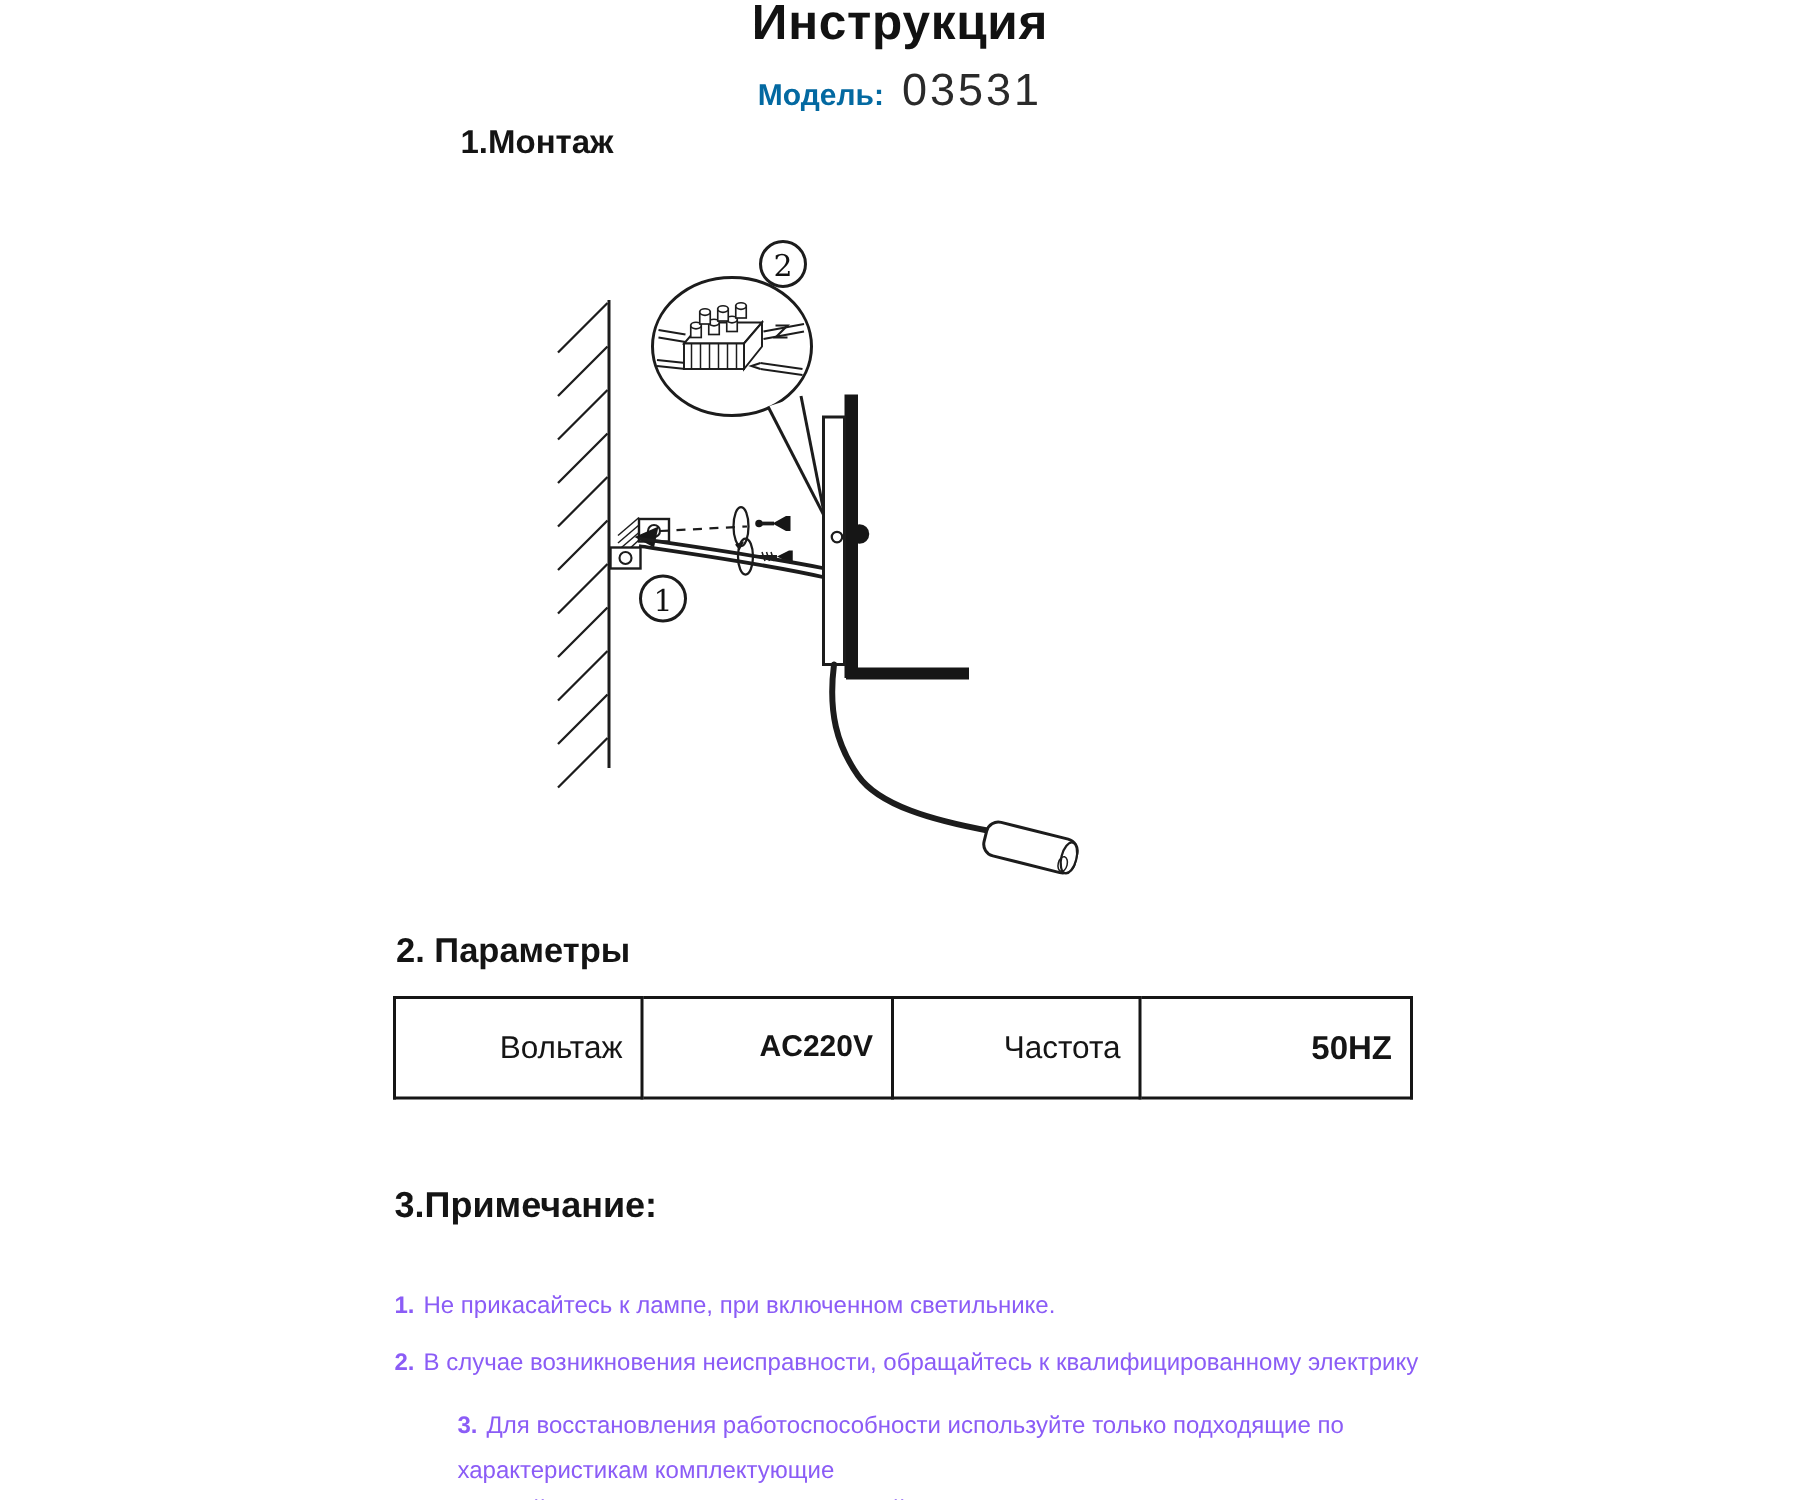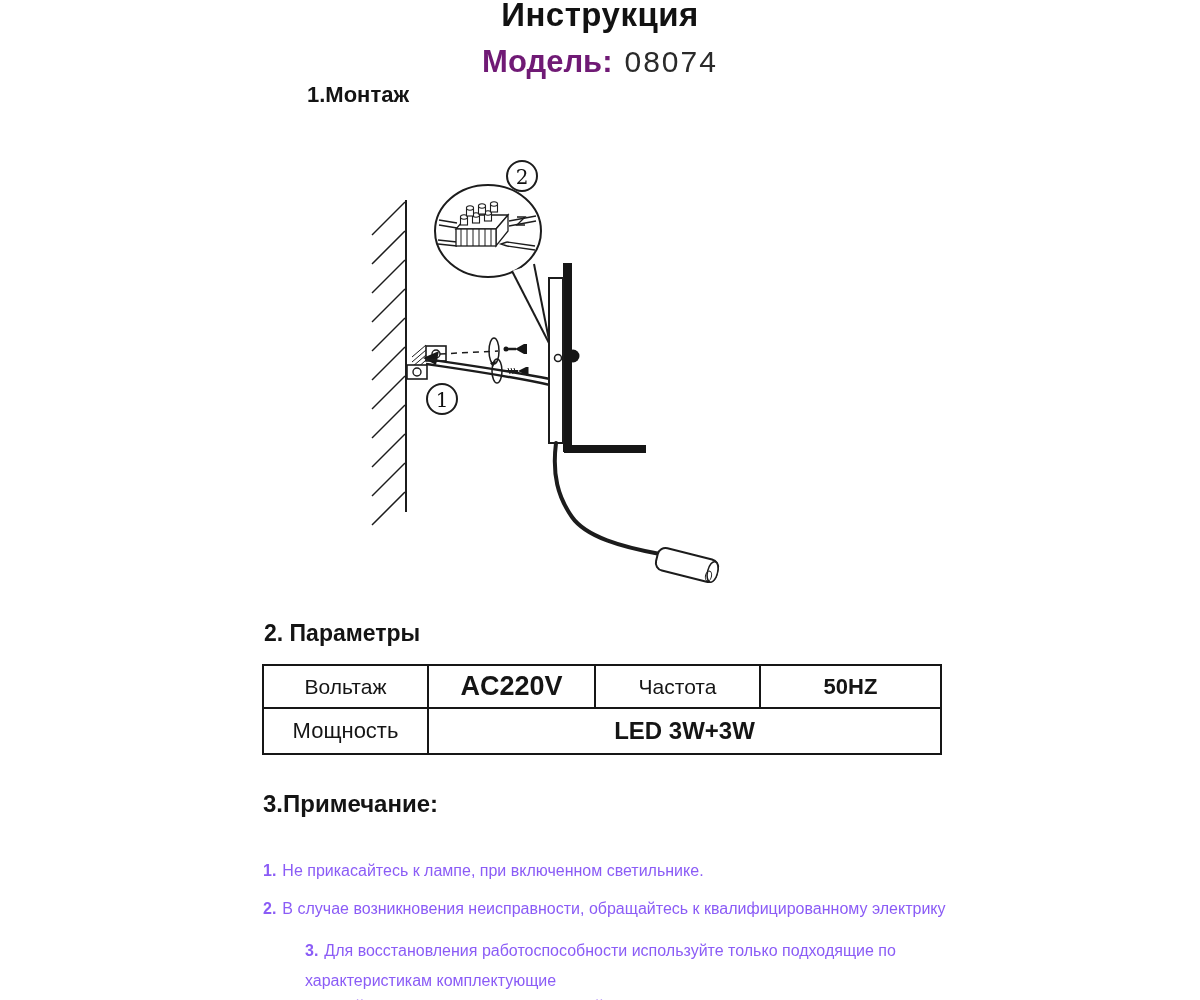--- a/index.html
+++ b/index.html
@@ -11,37 +11,37 @@
   }
   .abs{position:absolute;}
   .page-title{
     top:-4px;left:0;width:1200px;text-align:center;
     font-size:33px;font-weight:700;letter-spacing:.5px;color:#121212;
   }
   .model-row{
     top:44px;left:0;width:1200px;display:flex;justify-content:center;
     align-items:baseline;gap:12px;
   }
-  .model-label{font-size:31px;font-weight:700;color:#701a75;}
+  .model-label{font-size:20px;font-weight:700;color:#0369a1;}
   .model-value{font-size:30px;font-weight:400;letter-spacing:2px;color:#2a2a2a;}
   .h-mount{left:263px;top:82px;font-size:22px;font-weight:700;margin-left:44px;}
   .h-params{left:264px;top:620px;font-size:23px;font-weight:700;}
   .h-notes{left:263px;top:790px;font-size:24px;font-weight:700;}
 
   table.params{
     position:absolute;left:262px;top:664px;width:678px;
     border-collapse:collapse;table-layout:fixed;
   }
   table.params td{
-    border:2.5px solid #161616;padding:0;text-align:center;
+    border:2.5px solid #161616;padding:12px;text-align:right;
     height:41px;vertical-align:middle;color:#151515;
   }
   table.params tr.r2 td{height:44px;}
   td.lbl{font-size:21px;font-weight:400;}
-  td.val{font-size:27px;font-weight:700;}
+  td.val{font-size:20px;font-weight:700;}
   td.val-sm{font-size:22px;font-weight:700;border-radius:15px;}
   td.lbl-bottom{font-size:22px;font-weight:400;vertical-align:bottom;padding-bottom:2px;}
   td.power{text-align:left;padding-left:42px;font-size:24px;font-weight:700;}
 
   .note{
     position:absolute;left:263px;width:715px;
     font-size:16px;line-height:30px;color:#8b5cf6;
   }
   .note b{font-weight:700;margin-right:6px;}
   .n1{top:840px;} .n2{top:878px;} .n3{top:920px;margin-left:42px;} .n4{top:976px;}
@@ -55,21 +55,21 @@
     text-anchor:middle;font-weight:400;
   }
 </style>
 </head>
 <body>
 
 <div class="abs page-title">Инструкция</div>
 
 <div class="abs model-row">
   <span class="model-label">Модель:</span>
-  <span class="model-value">08074</span>
+  <span class="model-value">03531</span>
 </div>
 
 <div class="abs h-mount">1.Монтаж</div>
 
 <svg class="diagram" width="380" height="480" viewBox="0 0 380 480" xmlns="http://www.w3.org/2000/svg">
 
   <g>
     <line class="ln" x1="46" y1="55" x2="46" y2="367" stroke-width="2"></line>
   </g>
   <g stroke="#1c1c1c" stroke-width="1.5">
@@ -224,24 +224,20 @@
       <col style="width:165px">
       <col style="width:181px">
     </colgroup>
   <tbody>
       <tr>
     <td class="lbl">Вольтаж</td>
     <td class="val">AC220V</td>
     <td class="lbl">Частота</td>
     <td class="val-sm">50HZ</td>
   </tr>
-  <tr class="r2">
-    <td class="lbl-bottom">Мощность</td>
-    <td class="power" colspan="3">LED 3W+3W</td>
-  </tr>
 </tbody>
   </table>
 
 <div class="abs h-notes">3.Примечание:</div>
 
 <p class="note n1">
   <b>1.</b><span>Не прикасайтесь к лампе, при включенном светильнике.</span>
 </p>
 <p class="note n2">
   <b>2.</b><span>В случае возникновения неисправности, обращайтесь к квалифицированному электрику</span>

